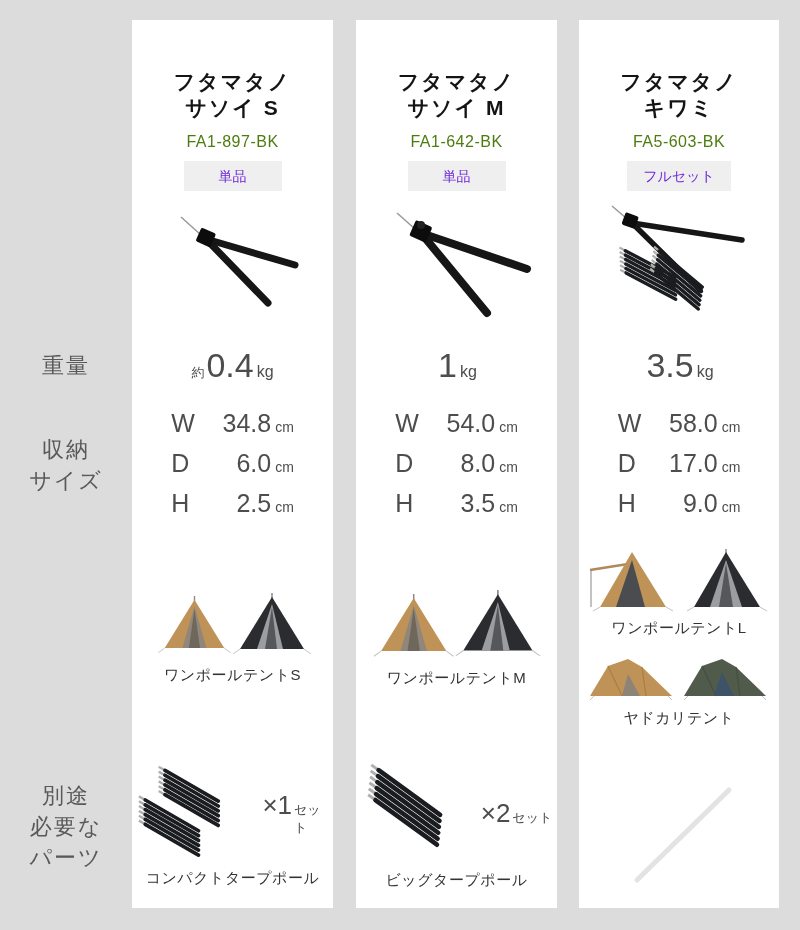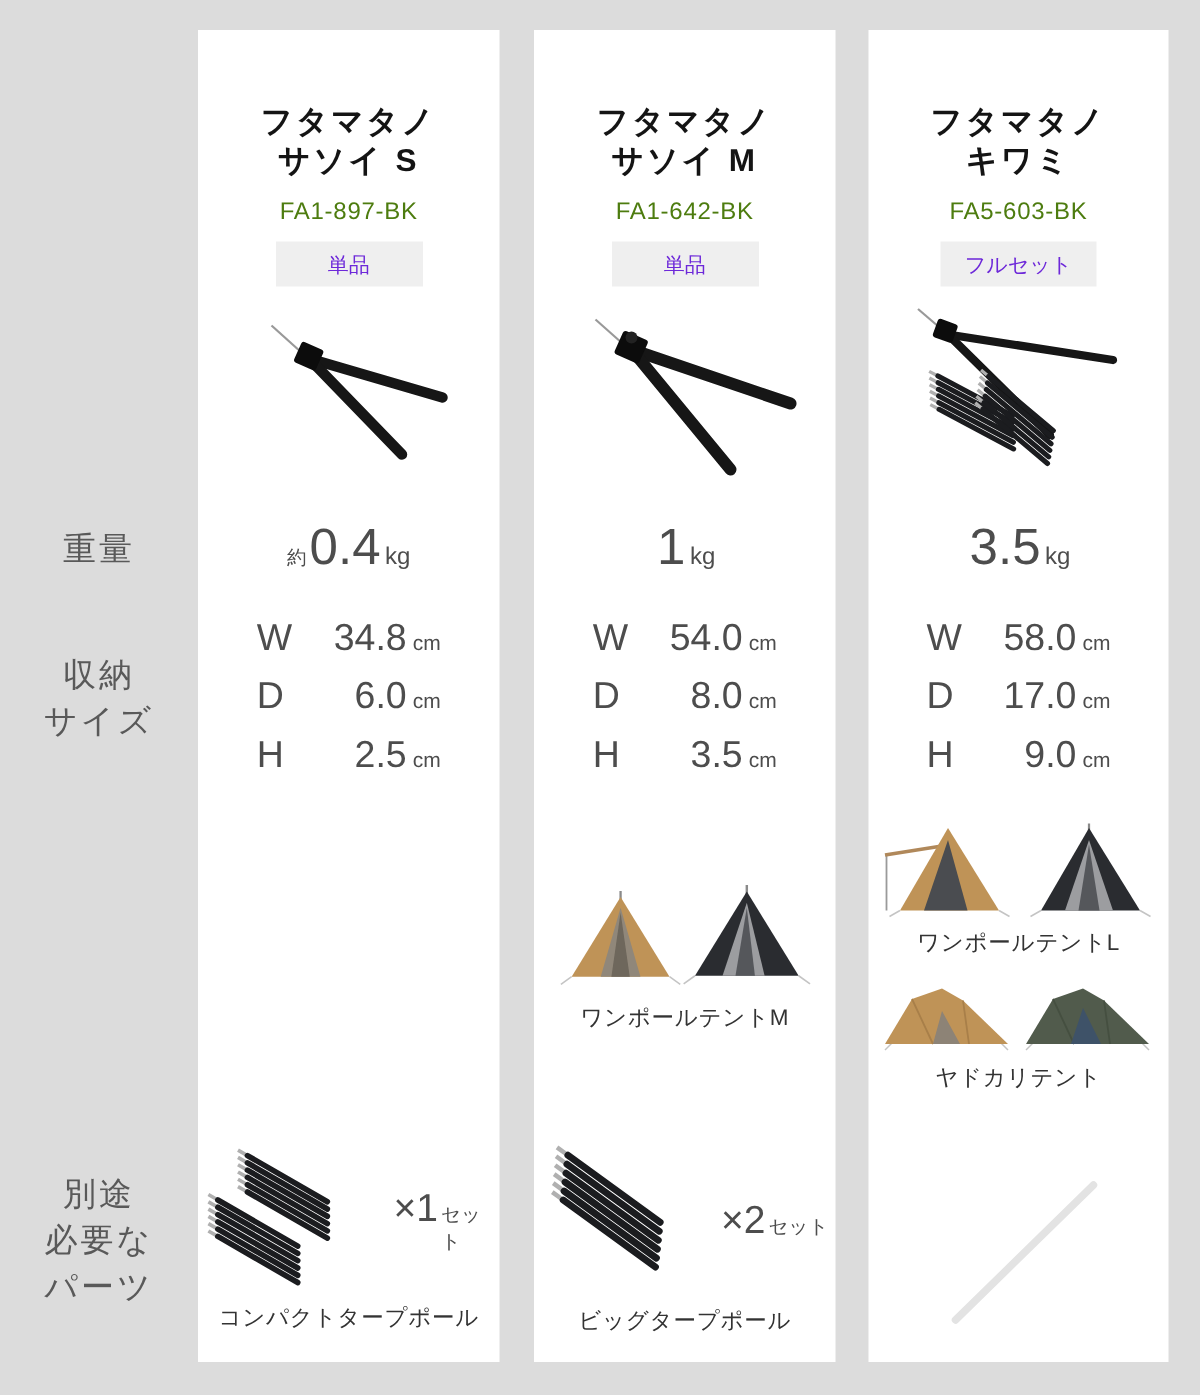--- a/index.html
+++ b/index.html
@@ -179,20 +179,29 @@
         <span class="dim">D</span>
           <span class="val">6.0</span>
           <span class="unit">cm</span>
       </div>
       <div class="size-row">
         <span class="dim">H</span>
           <span class="val">2.5</span>
           <span class="unit">cm</span>
       </div>
     </div>
+    <div class="cell tents col2 r4">
+      <div class="tent-fig">
+        <svg width="160" height="68" viewBox="0 0 160 68">
+          <use href="#tent-tan" transform="translate(8,5) scale(0.93)"></use>
+          <use href="#tent-black" transform="translate(83,2)"></use>
+        </svg>
+        <div class="tent-caption">ワンポールテントS</div>
+      </div>
+    </div>
     <div class="cell parts col2 r5">
       <div class="parts-main">
         <svg width="122" height="96" viewBox="0 0 122 96">
           <use href="#pole-bundle" transform="translate(32,4) rotate(30) scale(0.82)"></use>
           <use href="#pole-bundle" transform="translate(12,34) rotate(30) scale(0.82)"></use>
         </svg>
         <div class="qty">
           <span class="qty-num">×1</span>
             <span class="qty-unit">セット</span>
         </div>

